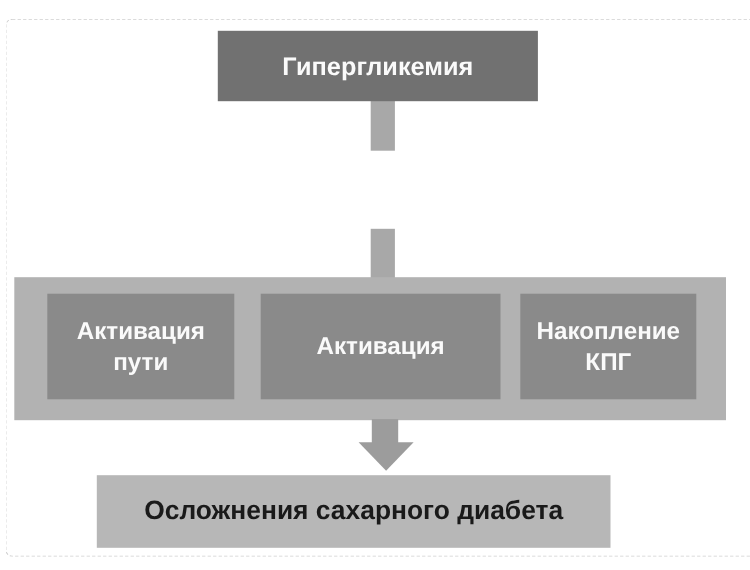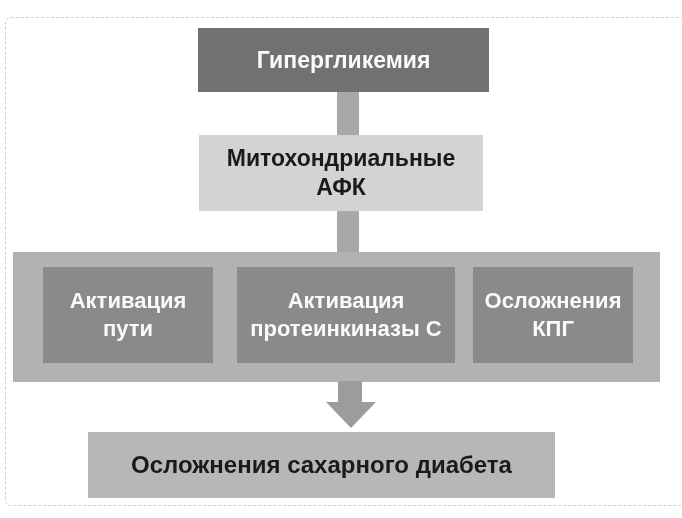--- a/index.html
+++ b/index.html
@@ -107,39 +107,34 @@
 
   <div class="dashed-frame"></div>
 
   <div class="connector c1"></div>
   <div class="connector c2"></div>
 
   <div class="node top-node">
     <span class="line">Гипергликемия</span>
   </div>
 
-  <div class="node ros-node">
-    <span class="line">Митохондриальные</span>
-    <span class="line">АФК</span>
-  </div>
 
   <div class="group-container"></div>
 
   <div class="inner-node inner-a">
     <span class="line">Активация</span>
     <span class="line">пути</span>
   </div>
 
   <div class="inner-node inner-b">
     <span class="line">Активация</span>
-    <span class="line">протеинкиназы С</span>
   </div>
 
   <div class="inner-node inner-c">
-    <span class="line">Осложнения</span>
+    <span class="line">Накопление</span>
     <span class="line">КПГ</span>
   </div>
 
   <div class="arrow-stem"></div>
   <div class="arrow-head"></div>
 
   <div class="node bottom-node">
     <span class="line">Осложнения сахарного диабета</span>
   </div>
 

